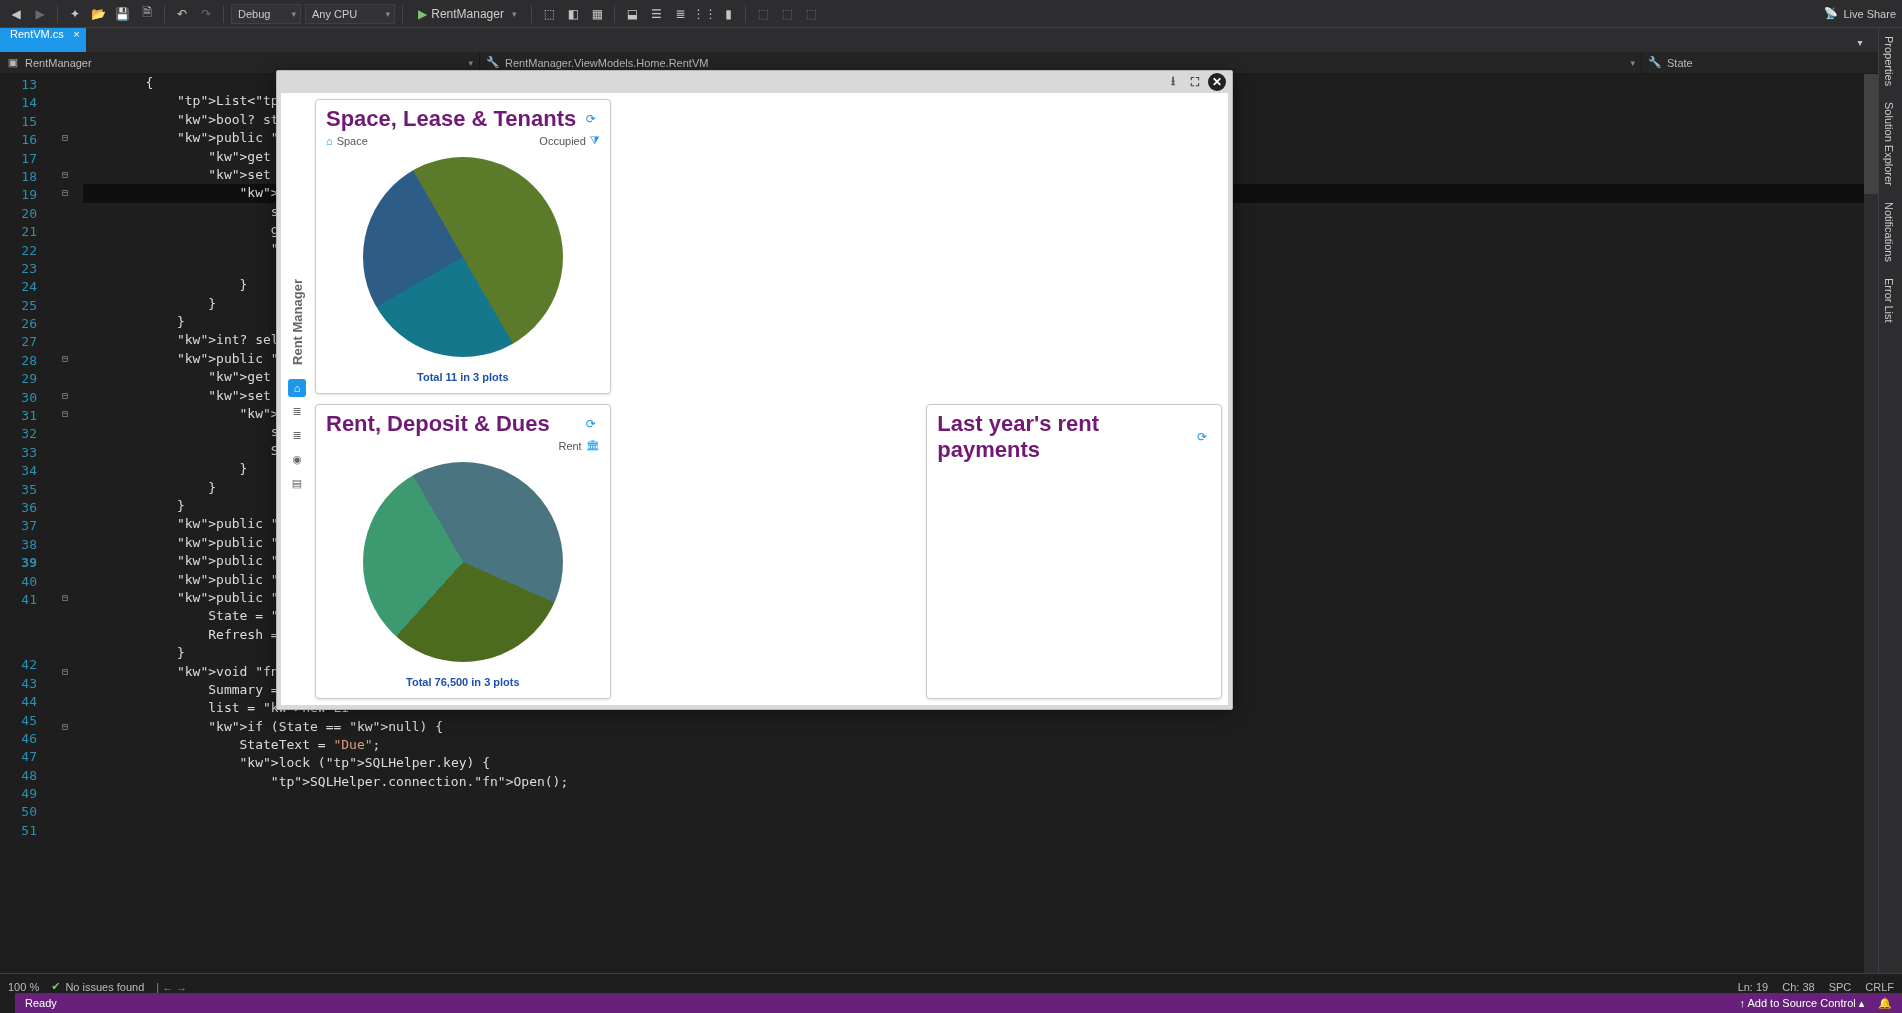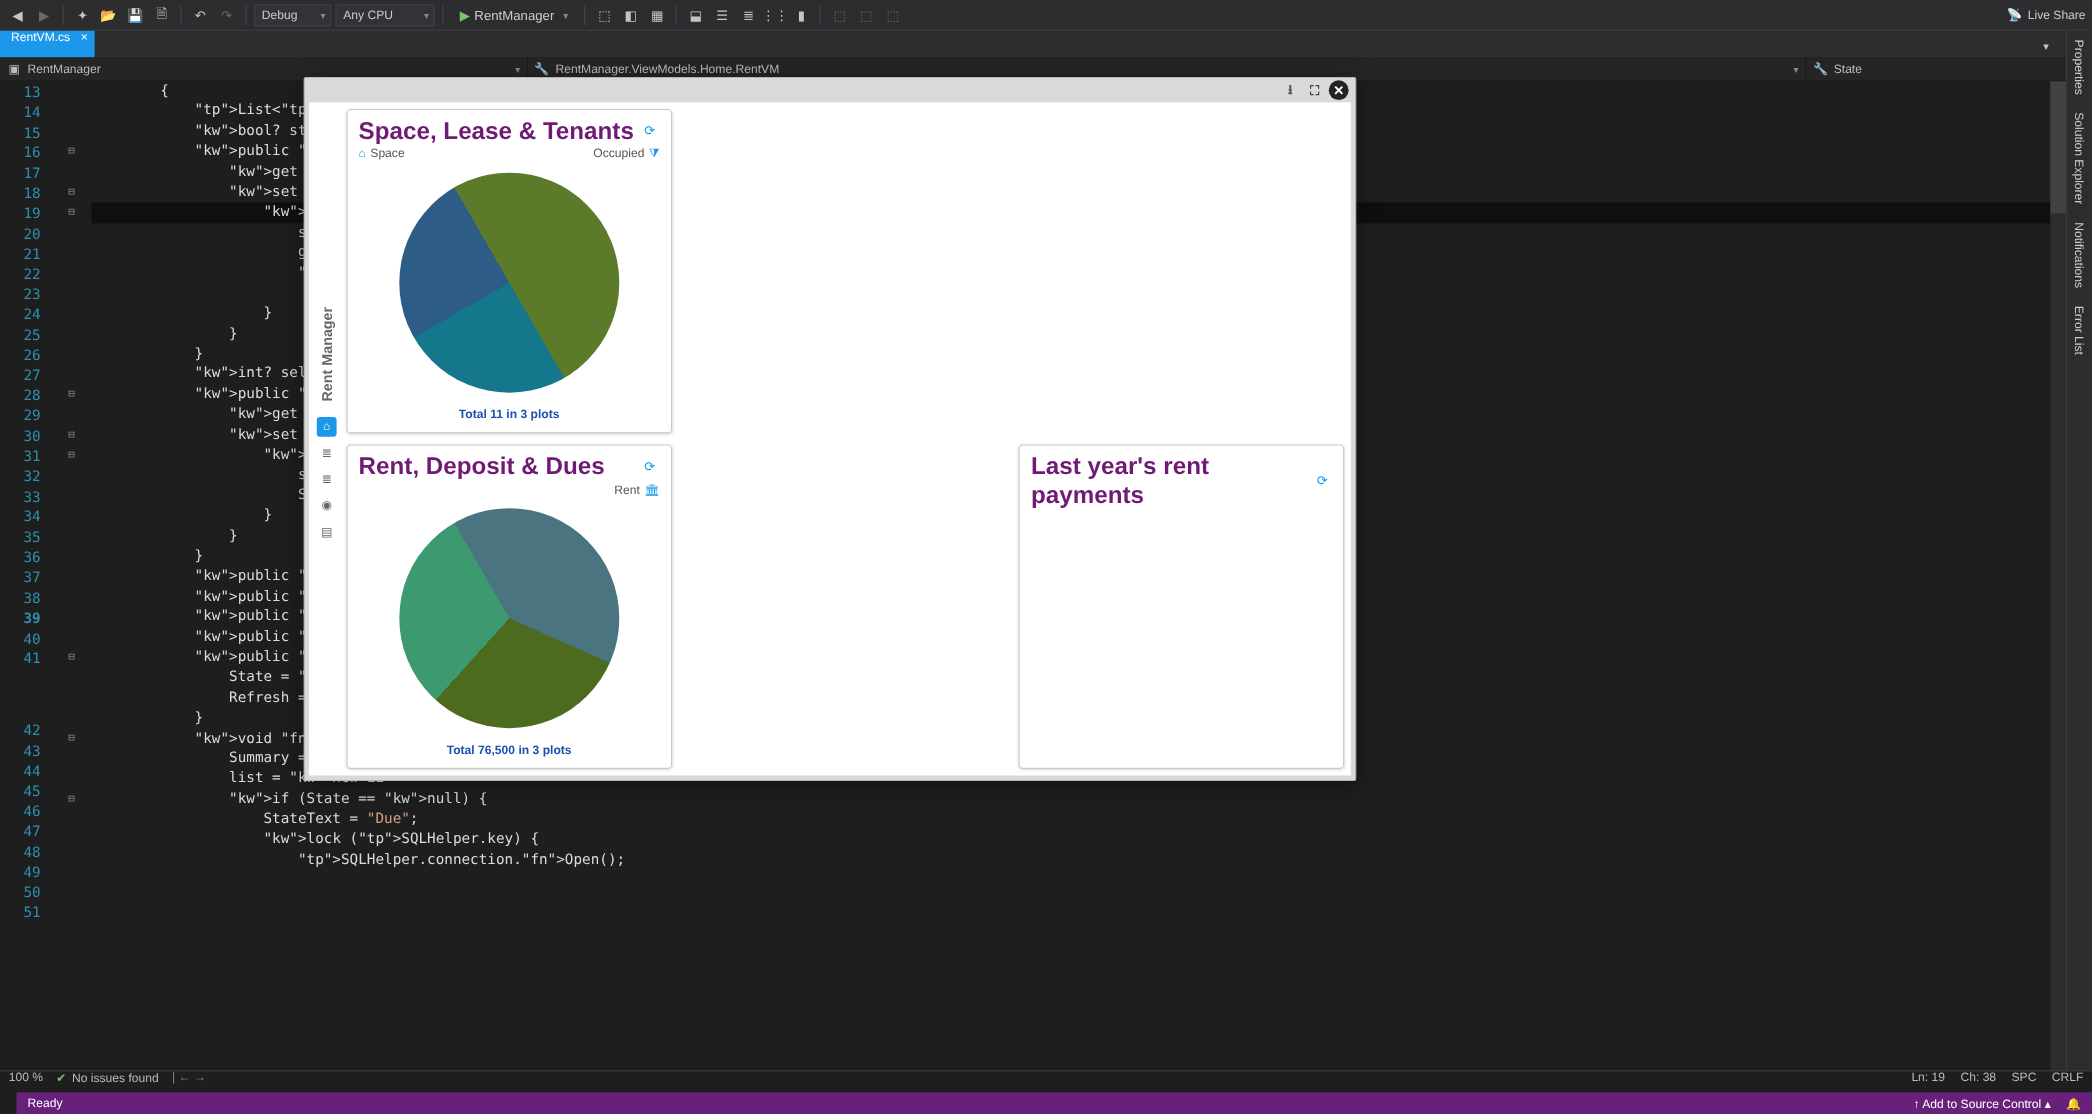--- a/index.html
+++ b/index.html
@@ -42,21 +42,21 @@
 .scrollmap-thumb{position:absolute;left:0;right:0;top:0;height:120px;background:#424242}
 
 
 .right-tools{position:absolute;right:0;top:28px;bottom:40px;width:24px;background:#2d2d30;border-left:1px solid #3f3f46}
 .right-tools div{writing-mode:vertical-rl;font-size:11px;color:#ccc;padding:8px 4px;cursor:pointer}
 
 
 
 
 
-.status1{position:absolute;bottom:20px;left:0;right:0;height:20px;background:#1e1e1e;border-top:1px solid #3f3f46;display:flex;align-items:flex-start;padding:0 8px;font-size:11px;color:#bbb;gap:12px}
+.status1{position:absolute;bottom:20px;left:0;right:0;height:20px;background:#1e1e1e;border-top:1px solid #3f3f46;display:flex;align-items:flex-end;padding:0 8px;font-size:11px;color:#bbb;gap:12px}
 .status1 .right{margin-left:auto;display:flex;gap:14px}
 .status2{position:absolute;bottom:0;left:15px;right:0;height:20px;background:#68217a;color:#fff;display:flex;align-items:center;padding:0 10px;font-size:11px}
 .status2 .right{margin-left:auto;display:flex;gap:14px;align-items:center}
 .no-issues{display:flex;align-items:center;gap:5px}
 .no-issues .chk{color:#7cc46e}
 
 
 .dash{position:absolute;top:70px;left:276px;width:957px;height:640px;background:#d9d9d9;border:1px solid #b5b5b5;border-radius:2px;box-shadow:0 4px 20px rgba(0,0,0,.4);display:flex;flex-direction:column}
 .dash-titlebar{height:22px;display:flex;align-items:center;justify-content:flex-end;padding:0 6px;gap:4px}
 .dash-tbtn{width:18px;height:18px;display:flex;align-items:center;justify-content:center;cursor:pointer;font-weight:bold;border-radius:9px}

